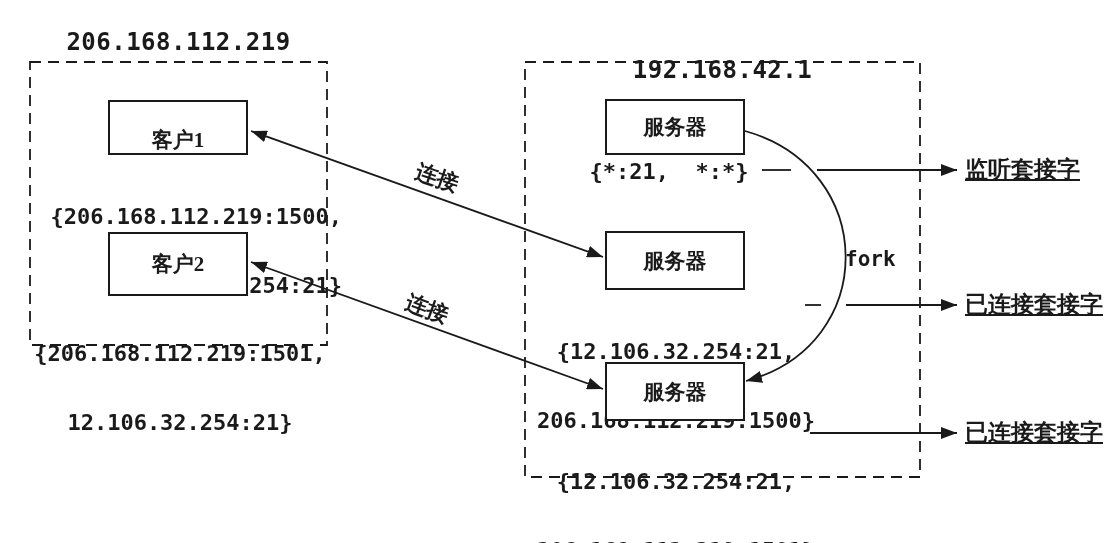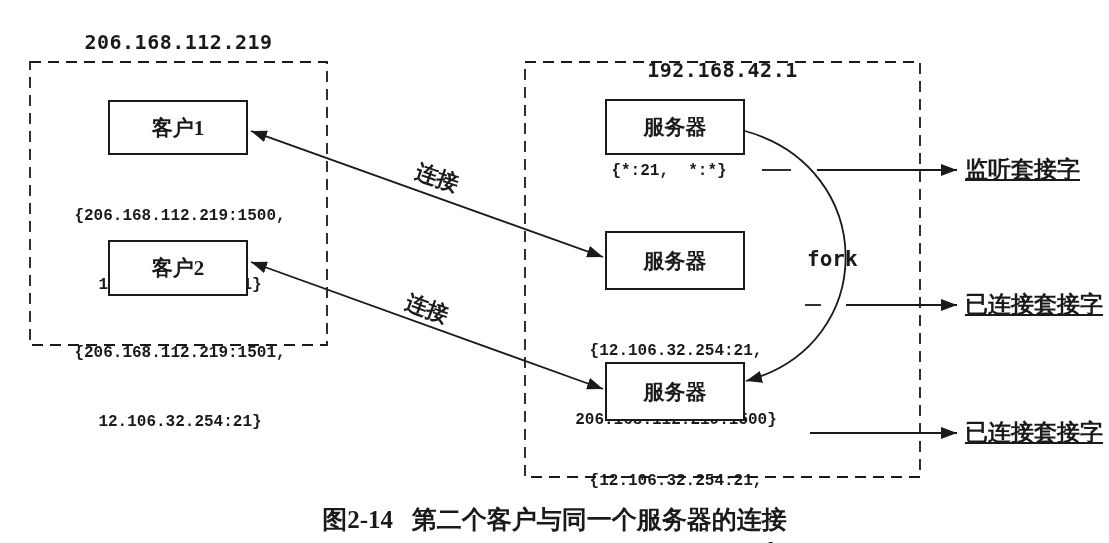--- a/index.html
+++ b/index.html
@@ -11,32 +11,32 @@
     color:#1a1a1a;
     overflow:hidden;
   }
   .abs{position:absolute;}
   .mono{
     font-family:"DejaVu Sans Mono",monospace;
     font-weight:bold;
     white-space:pre;
   }
   .center{text-align:center;}
-  .host-ip{font-size:20px;line-height:24px;letter-spacing:0.5px;}
+  .host-ip{font-size:24px;line-height:24px;letter-spacing:0.5px;}
   .node-box{
     position:absolute;
     border:2px solid #1a1a1a;
     background:#ffffff;
     box-sizing:border-box;
     display:flex;flex-direction:column;
     align-items:center;justify-content:center;
     font-size:21px;line-height:26px;
     font-weight:600;
   }
-  .addr{font-size:16px;line-height:23px;font-family:Liberation Mono, monospace;}
+  .addr{font-size:22px;line-height:23px;}
   .cn-label{font-size:23px;line-height:26px;font-weight:600;white-space:nowrap;text-decoration:underline;}
   .conn-label{
     font-size:22px;font-weight:600;
     width:74px;text-align:center;
     transform-origin:center;
   }
   .fork-label{font-size:21px;line-height:24px;}
   .caption{
     width:1109px;left:0;top:503px;
     font-size:25px;font-weight:bold;
@@ -68,29 +68,29 @@
     <line x1="817" y1="170" x2="957" y2="170" stroke="#1a1a1a" stroke-width="1.8" marker-end="url(#ah)"></line>
 
     <path d="M805,305 h16" stroke="#1a1a1a" stroke-width="1.8"></path>
     <line x1="846" y1="305" x2="957" y2="305" stroke="#1a1a1a" stroke-width="1.8" marker-end="url(#ah)"></line>
 
     <line x1="810" y1="433" x2="957" y2="433" stroke="#1a1a1a" stroke-width="1.8" marker-end="url(#ah)"></line>
   </svg>
 
   <div class="abs mono host-ip center" style="left:30px;top:30px;width:297px;">206.168.112.219</div>
 
-  <div class="node-box" style="left:108px;top:100px;width:140px;height:55px;">
+  <div class="node-box" style="left:108px;top:100px;width:140px;height:55px;justify-content:flex-end;">
     <span>客户1</span>
   </div>
-  <div class="abs mono addr center" style="left:18px;top:159px;width:324px;">
+  <div class="abs mono addr center" style="left:18px;top:159px;width:324px;text-align:right;">
     <div>{206.168.112.219:1500,</div>
     <div>12.106.32.254:21}</div>
   </div>
 
-  <div class="node-box" style="left:108px;top:240px;width:140px;height:56px;">
+  <div class="node-box" style="left:108px;top:232px;width:140px;height:64px;">
     <span>客户2</span>
   </div>
   <div class="abs mono addr center" style="left:18px;top:296px;width:324px;">
     <div>{206.168.112.219:1501,</div>
     <div>12.106.32.254:21}</div>
   </div>
 
   <div class="abs mono host-ip center" style="left:525px;top:10px;width:395px;">
     <div>192.168.42.1</div>
   </div>
@@ -112,21 +112,20 @@
     <span>服务器</span>
   </div>
   <div class="abs mono addr center" style="left:516px;top:424px;width:320px;">
     <div>{12.106.32.254:21,</div>
     <div>206.168.112.219:1501}</div>
   </div>
 
   <div class="abs conn-label" style="left:400px;top:163px;transform:rotate(19deg);">连接</div>
   <div class="abs conn-label" style="left:390px;top:294px;transform:rotate(20deg);">连接</div>
 
-  <div class="abs mono fork-label" style="left:807px;top:247px;">fork</div>
+  <div class="abs mono fork-label" style="left:845px;top:247px;">fork</div>
 
   <div class="abs cn-label" style="left:965px;top:157px;">监听套接字</div>
   <div class="abs cn-label" style="left:965px;top:292px;">已连接套接字</div>
   <div class="abs cn-label" style="left:965px;top:420px;">已连接套接字</div>
 
-  <div class="abs caption">图2-14   第二个客户与同一个服务器的连接</div>
 
 </div>
 
 </body></html>

